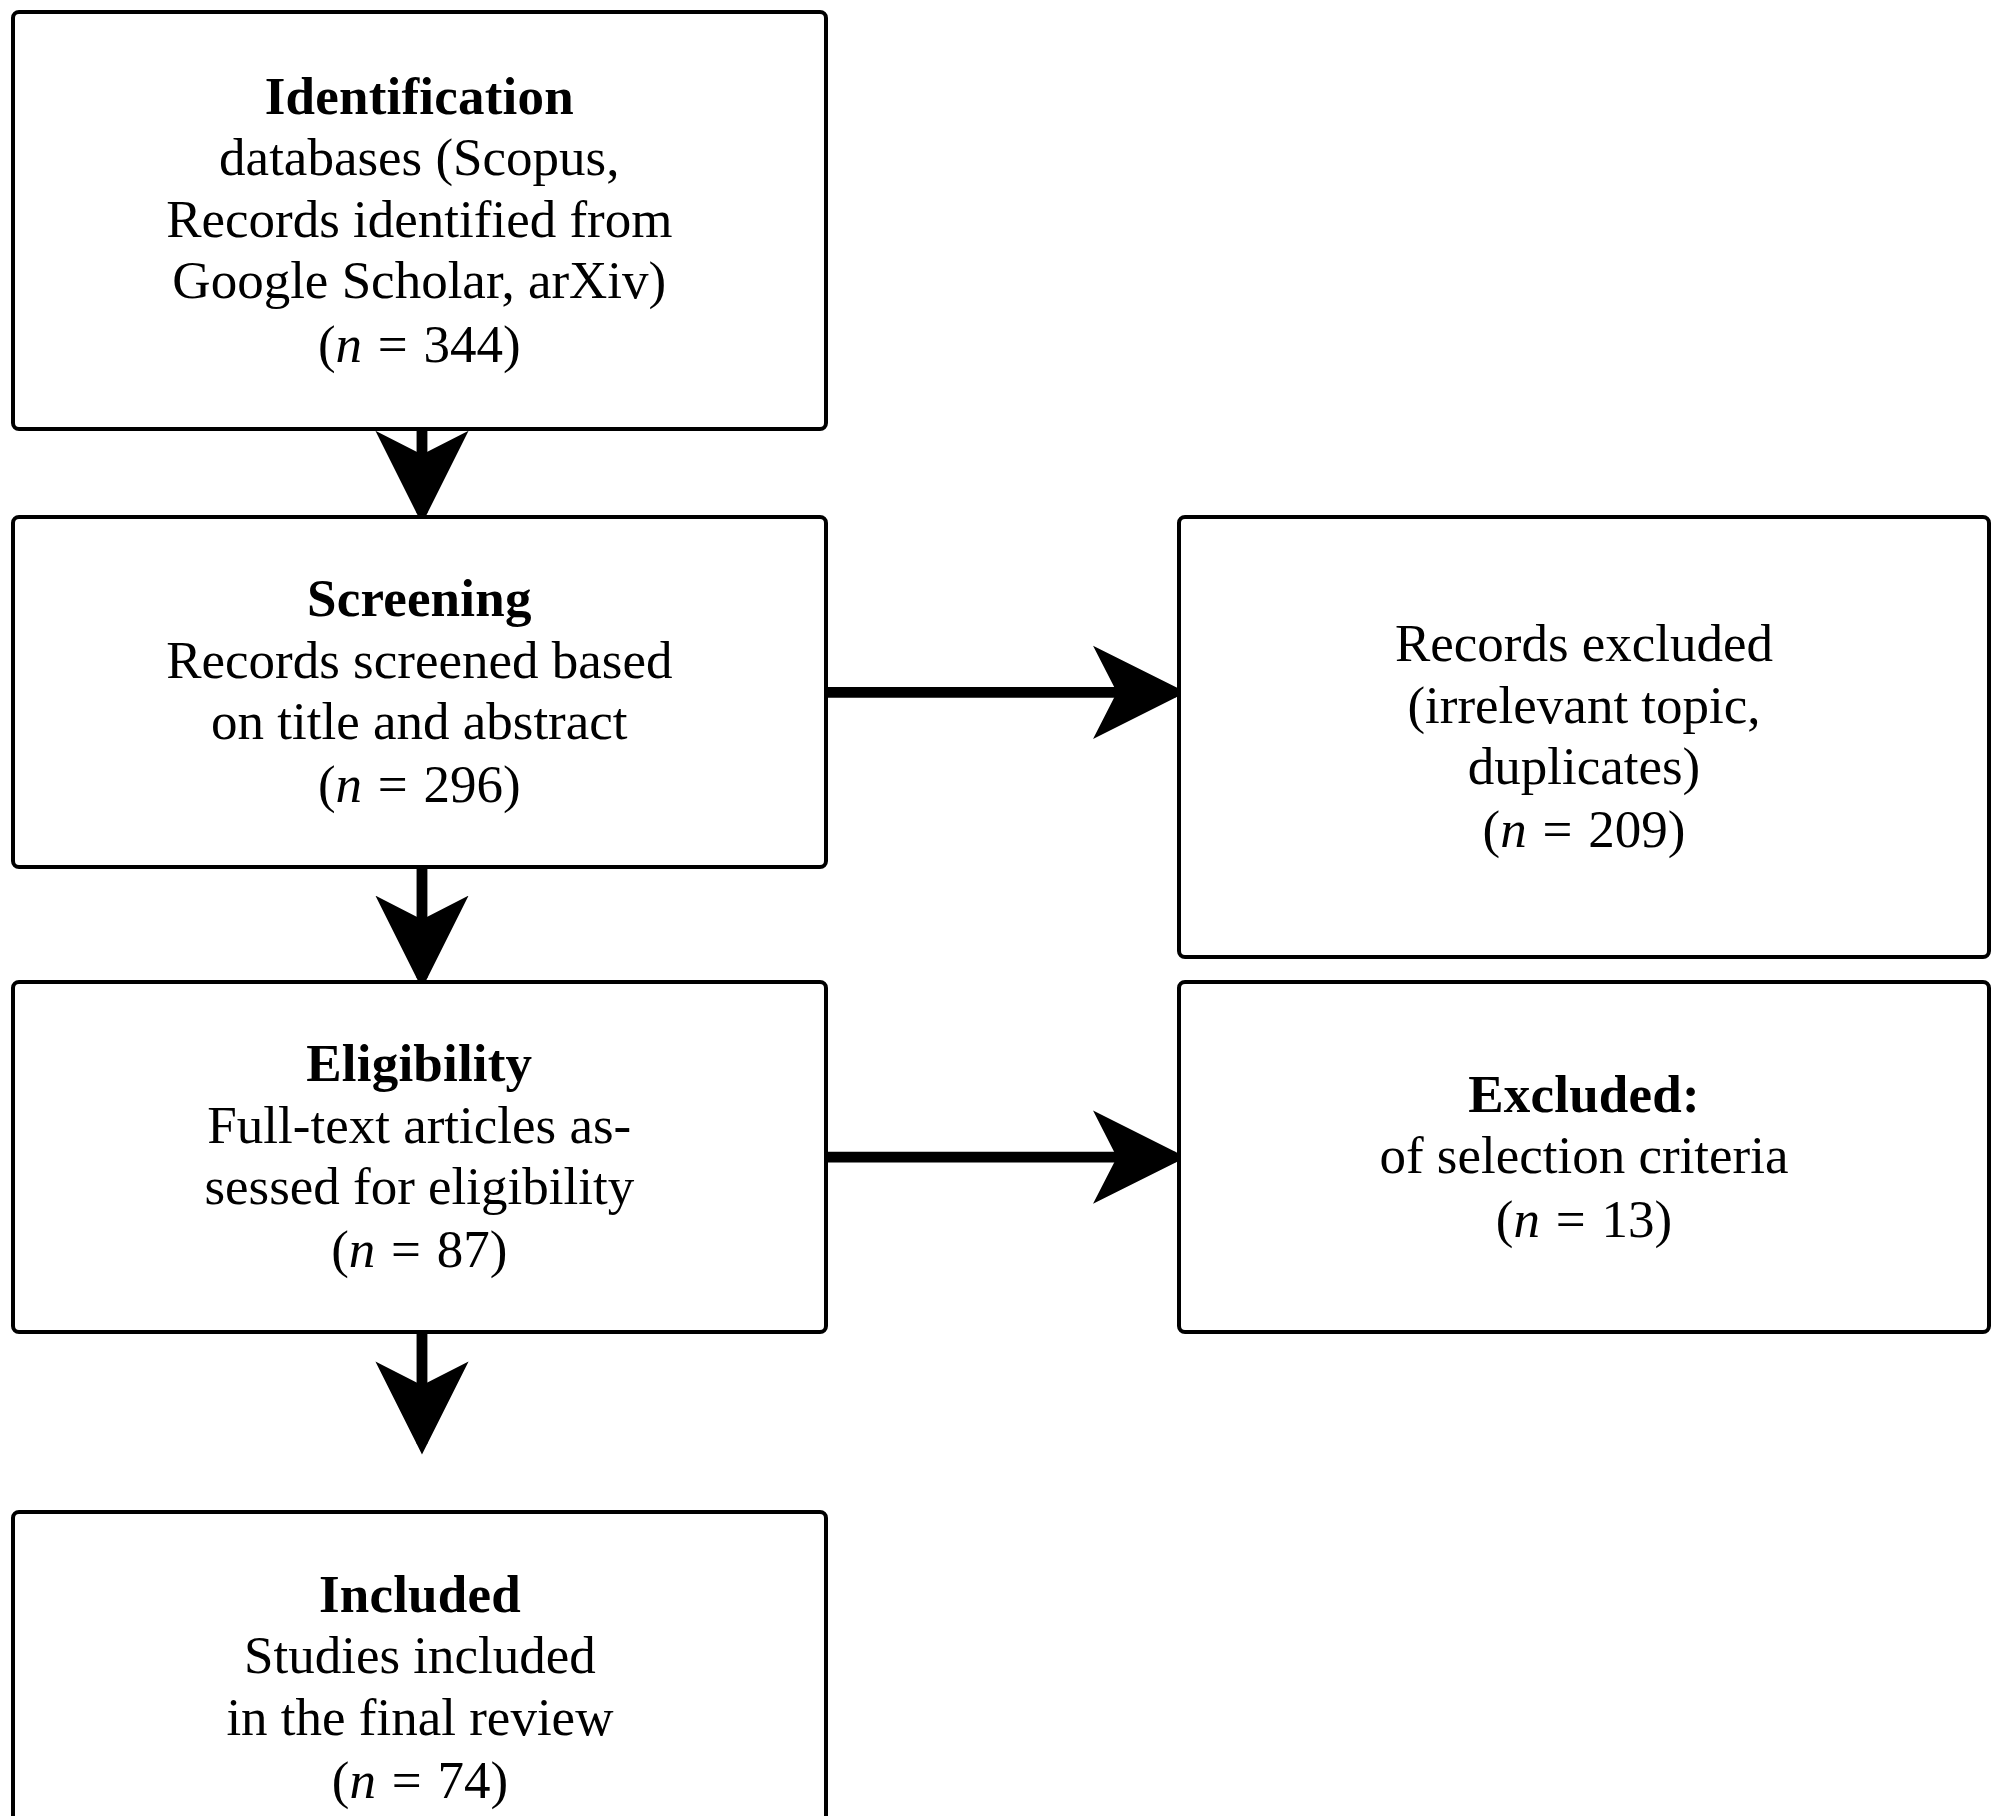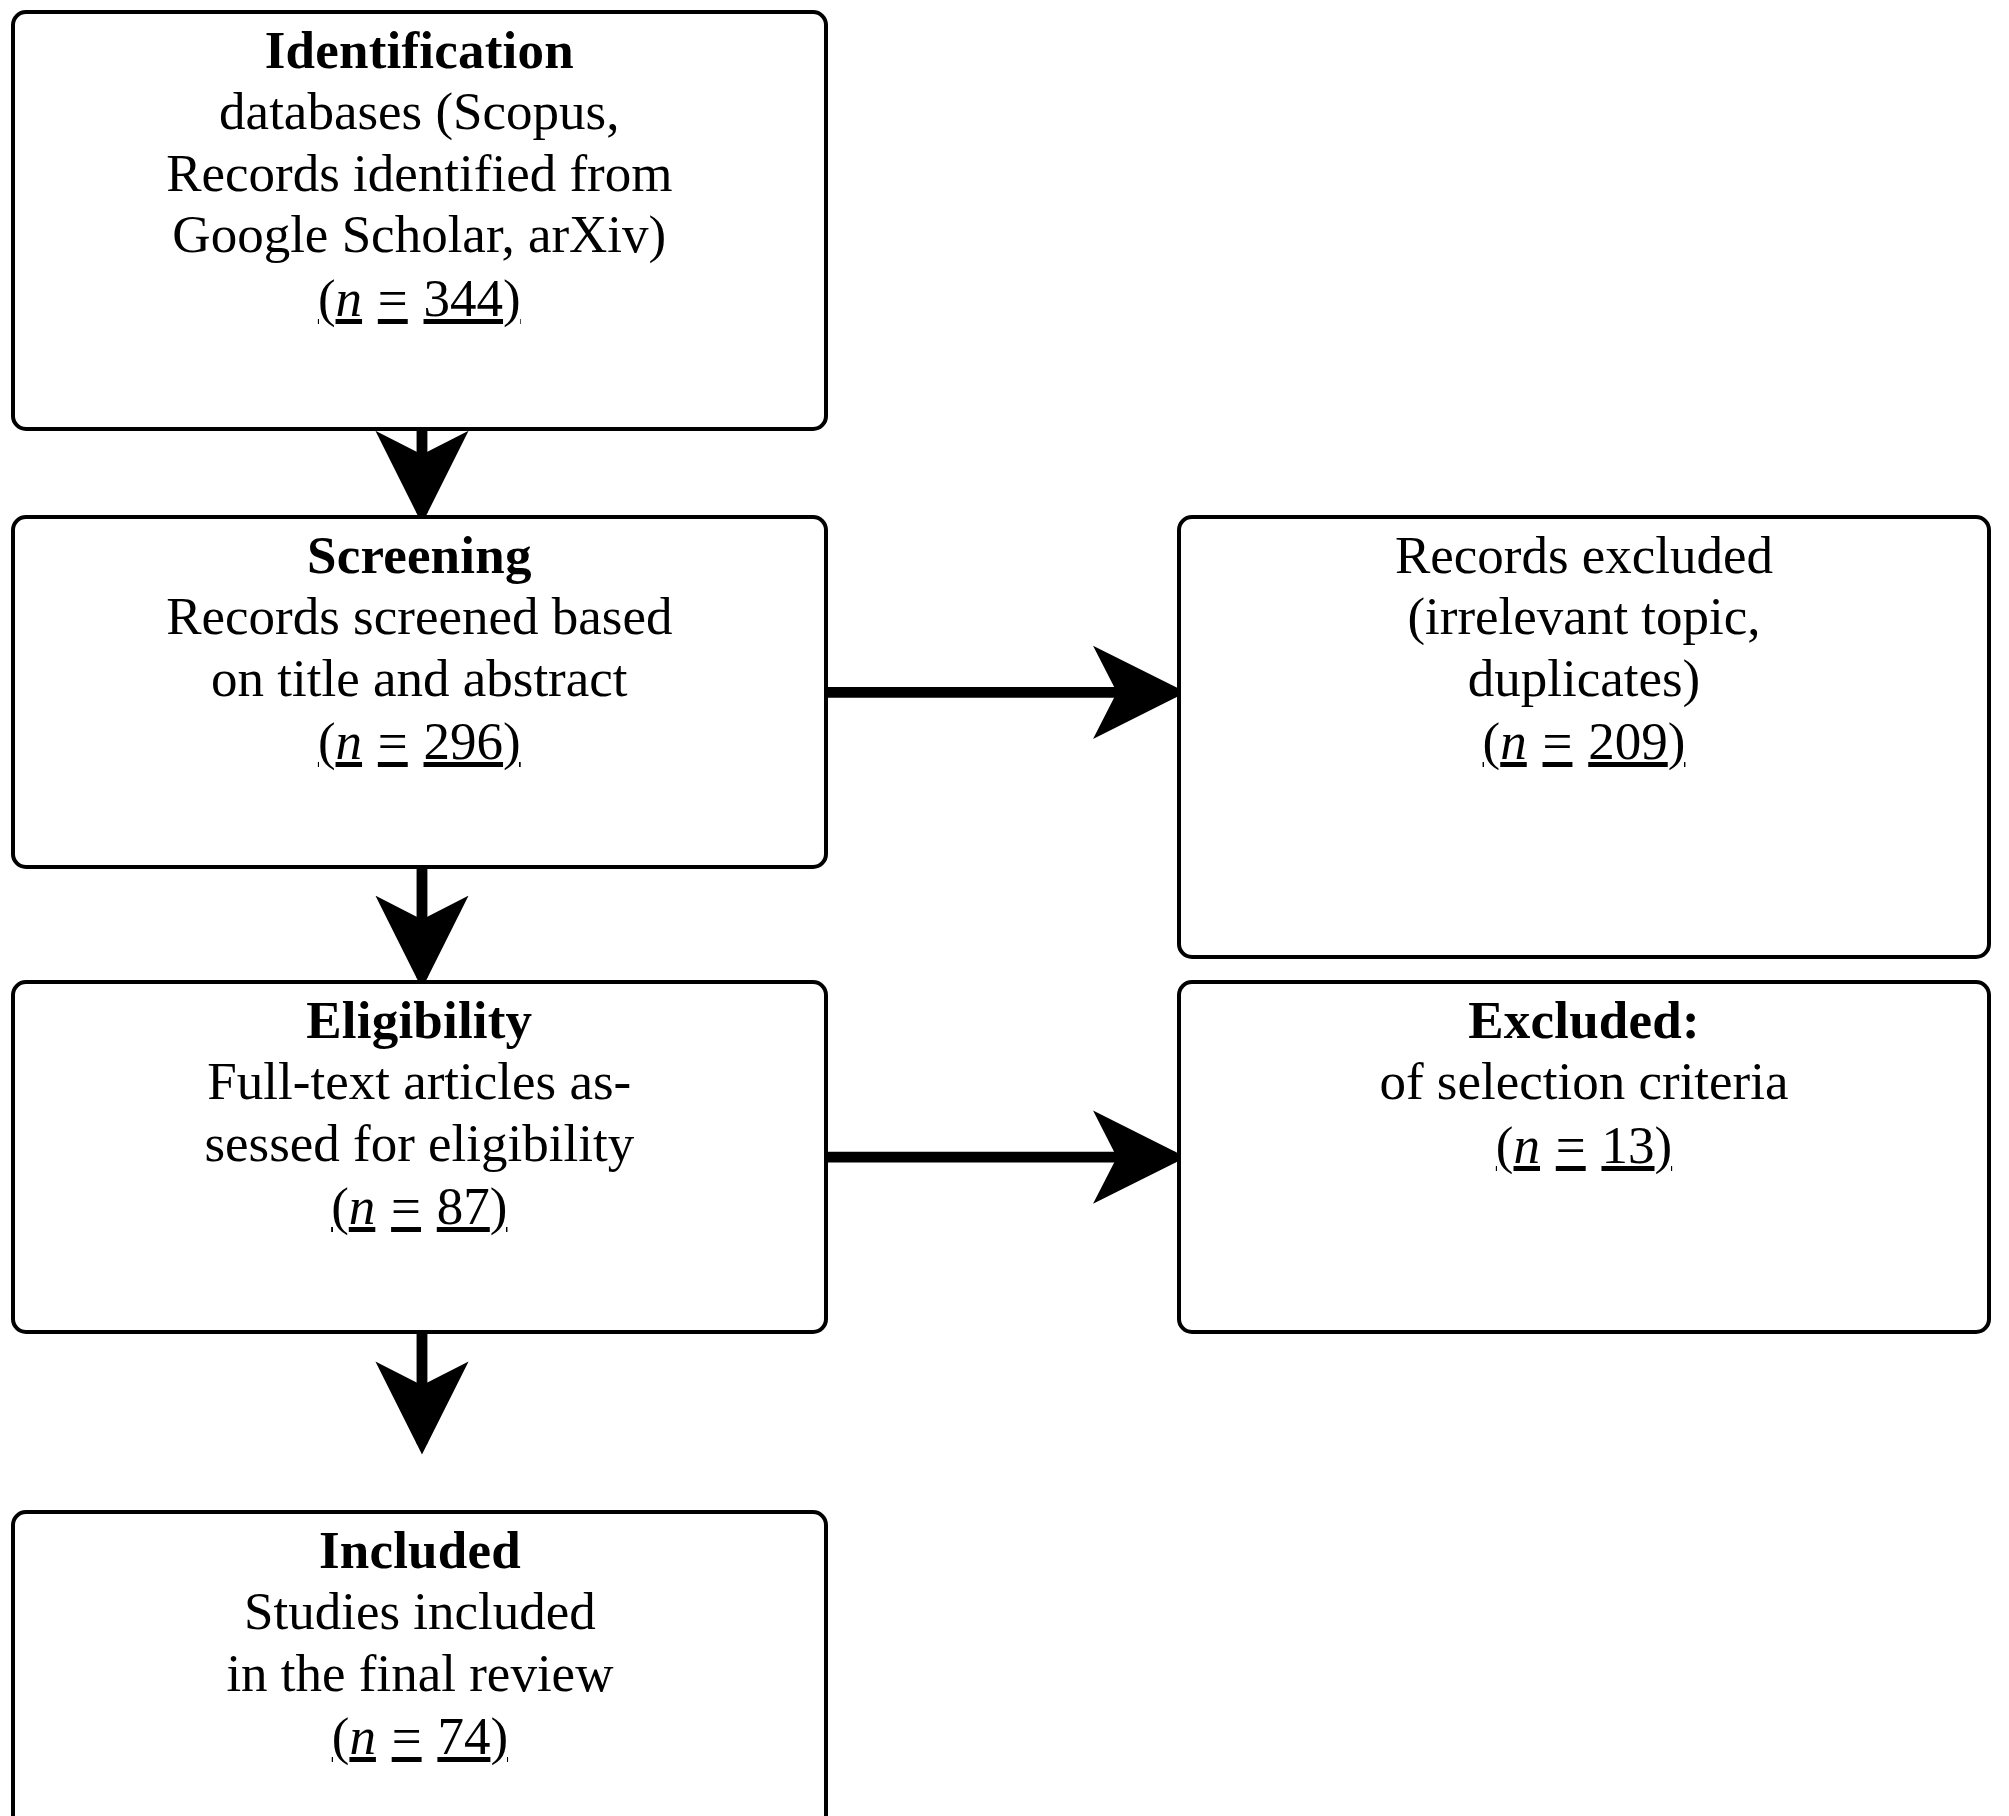--- a/index.html
+++ b/index.html
@@ -22,45 +22,45 @@
     left: 0;
     top: 0;
     width: 2010px;
     height: 1816px;
     pointer-events: none;
   }
   .node {
     position: absolute;
     box-sizing: border-box;
     border: 4.9px solid #000000;
-    border-radius: 15px;
+    border-radius: 8px;
     background: #ffffff;
     display: flex;
     flex-direction: column;
     align-items: center;
+    justify-content: center;
     text-align: center;
     line-height: 1.16;
     padding: 5.9px 13.8px;
   }
   .node .hdr {
     font-weight: bold;
     font-size: 53px;
     letter-spacing: 0.2px;
     white-space: nowrap;
   }
   .node .ln {
     font-weight: normal;
     font-size: 53px;
     white-space: nowrap;
   }
   .node .cnt {
     font-size: 53px;
     white-space: nowrap;
     margin-top: 2px;
-    text-decoration: underline;
   }
   .cnt .nvar {
     font-style: italic;
     font-family: "Liberation Serif", "DejaVu Serif", serif;
   }
   .cnt .eq {
     margin: 0 15.8px;
   }
 
   

